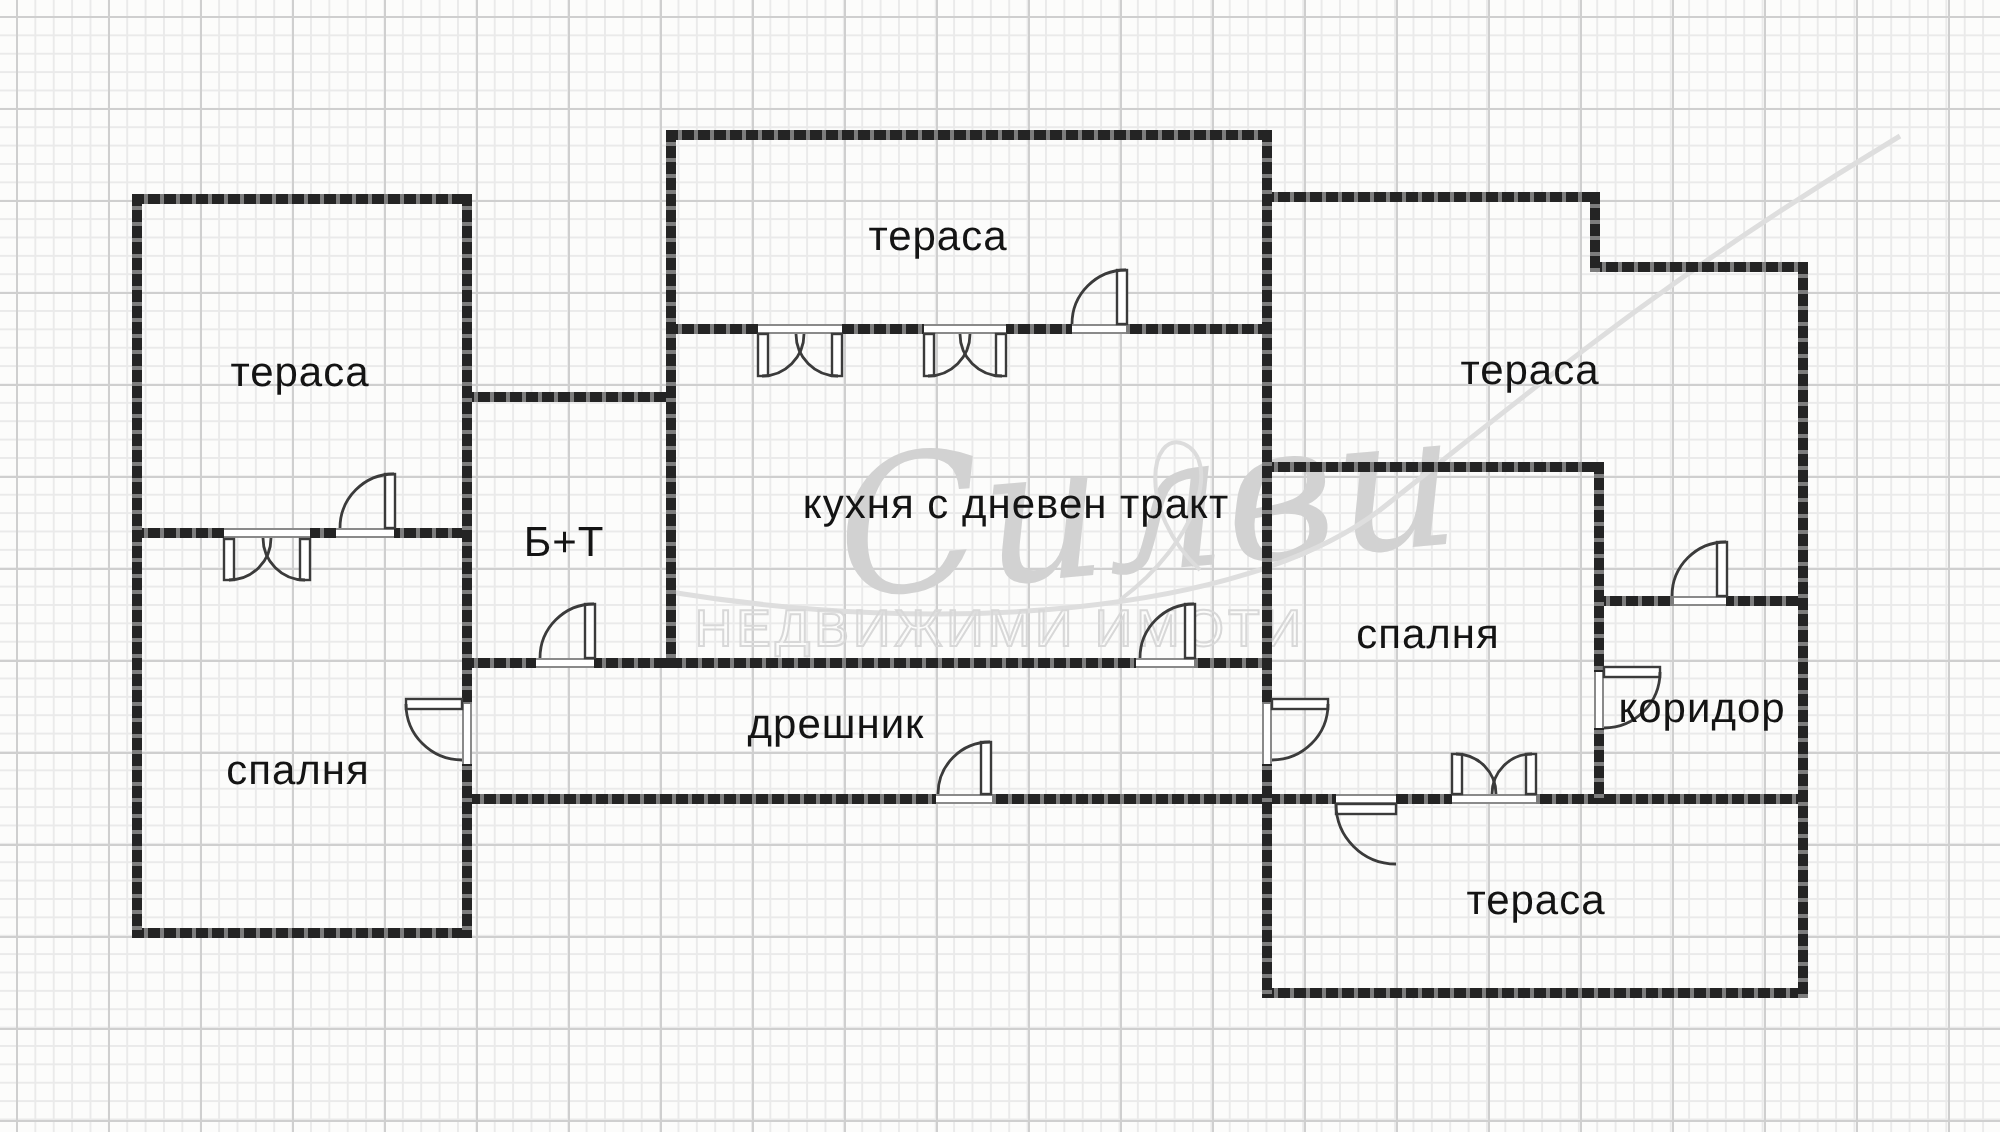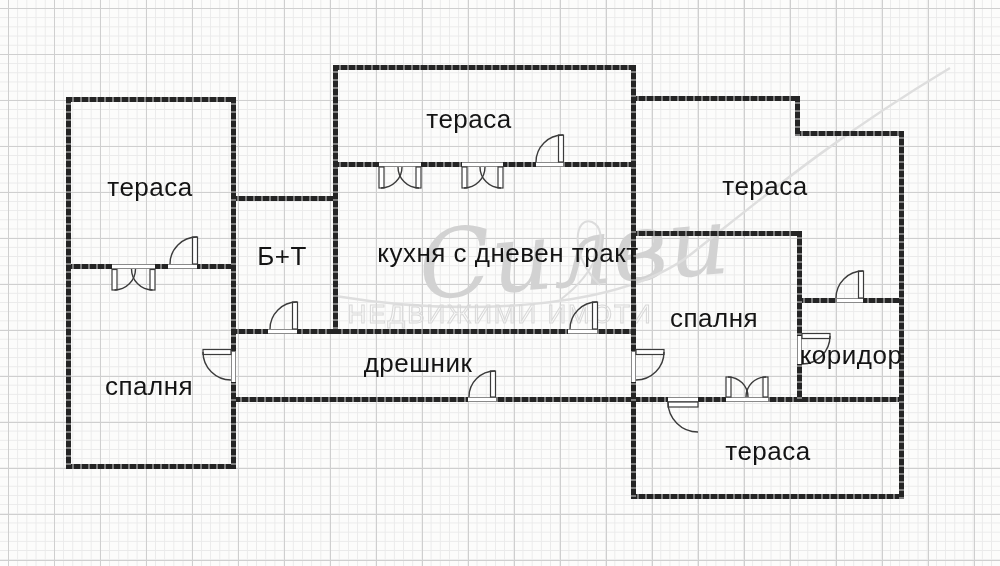--- a/index.html
+++ b/index.html
@@ -38,21 +38,21 @@
   }
   .open-v{
     position:absolute;z-index:3;width:5px;background:#ffffff;box-sizing:border-box;
     border-left:1px solid #8a8a8a;border-right:1px solid #8a8a8a;
   }
   .doors-svg{position:absolute;inset:0;z-index:4;pointer-events:none;}
   .door-arc{fill:none;stroke:#3b3b3b;stroke-width:1.4px;}
   .door-leaf{fill:#ffffff;stroke:#3b3b3b;stroke-width:1.2px;}
   .room-label{
     position:absolute;z-index:5;transform:translate(-50%,-50%);
-    font-size:26px;color:#141414;white-space:nowrap;letter-spacing:0.5px;
+    font-size:21px;color:#141414;white-space:nowrap;letter-spacing:0.5px;
   }
 </style>
 </head>
 <body>
 
 <div id="plan">
   <div class="paper"></div>
 
   <div class="wm-script">Силви</div>
 
@@ -136,21 +136,21 @@
       <path d="M 830 336 A 28 28 0 0 1 802 364" class="door-arc"></path>
       <path d="M 836 298 A 27 27 0 0 1 863 271" class="door-arc"></path>
       <path d="M 668 402 A 30 30 0 0 0 698 432" class="door-arc"></path>
       <path d="M 728 377 A 20 20 0 0 1 748 397" class="door-arc"></path>
       <path d="M 766 377 A 20 20 0 0 0 746 397" class="door-arc"></path>
     </svg>
 
   <div id="labels">
       <span class="room-label" style="left: 150px; top: 187px;">тераса</span>
       <span class="room-label" style="left: 149px; top: 386px;">спалня</span>
-      <span class="room-label" style="left: 282px; top: 256px;">Б+Т</span>
+      <span class="room-label" style="left: 282px; top: 272px;">Б+Т</span>
       <span class="room-label" style="left: 469px; top: 119px;">тераса</span>
       <span class="room-label" style="left: 508px; top: 253px;">кухня с дневен тракт</span>
       <span class="room-label" style="left: 765px; top: 186px;">тераса</span>
       <span class="room-label" style="left: 714px; top: 318px;">спалня</span>
       <span class="room-label" style="left: 851px; top: 355px;">коридор</span>
       <span class="room-label" style="left: 418px; top: 363px;">дрешник</span>
       <span class="room-label" style="left: 768px; top: 451px;">тераса</span>
     </div>
 </div>
 

